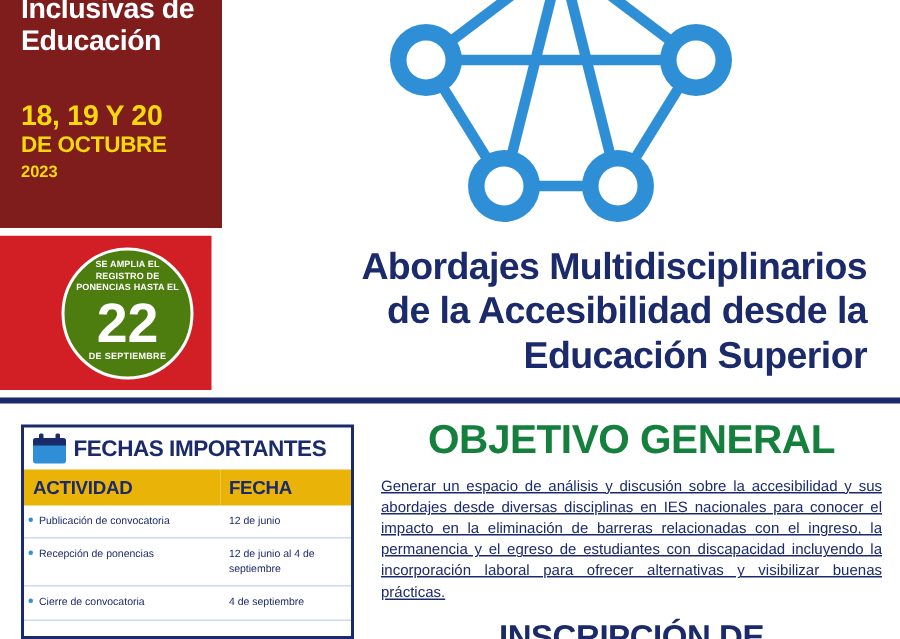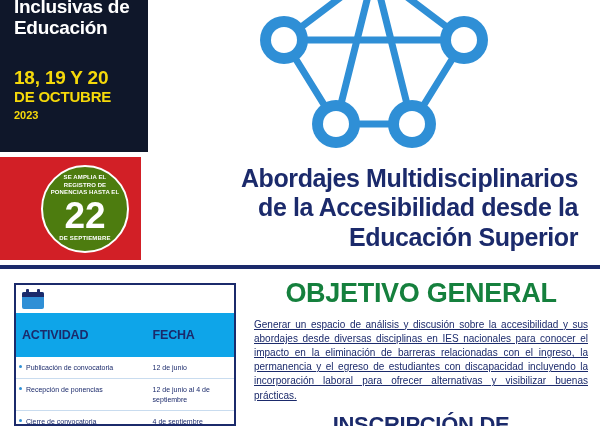--- a/index.html
+++ b/index.html
@@ -24,21 +24,21 @@
     height: 152px;
   }
 
   
   .left-panel {
     position: absolute;
     left: 0;
     top: 0;
     width: 152px;
     height: 152px;
-    background: #0f172a;
+    background: #7f1d1d;
     color: #ffffff;
     box-sizing: border-box;
     padding: 0 14px;
   }
   .event-title {
     font-size: 19px;
     font-weight: bold;
     line-height: 1.12;
     letter-spacing: -0.3px;
     margin-top: -4px;
@@ -236,26 +236,26 @@
     font-weight: bold;
     letter-spacing: -0.3px;
   }
 
   .dates-table {
     width: 100%;
     border-collapse: collapse;
     table-layout: fixed;
   }
   .dates-table th {
-    background: #0ea5e9;
+    background: #eab308;
     color: #1b2a6b;
     font-size: 12.5px;
     font-weight: bold;
     text-align: left;
-    padding: 15px 6px;
+    padding: 5px 6px;
     letter-spacing: -0.2px;
   }
   .dates-table th.col-act { width: 61%; }
   .dates-table th.col-fec { width: 39%; }
   .dates-table td {
     font-size: 7px;
     color: #1b2a6b;
     padding: 6px 6px 6px 10px;
     vertical-align: top;
     line-height: 1.35;
@@ -379,20 +379,21 @@
   <div class="blue-rule"></div>
 
   <div class="dates-card">
     <div class="dates-header">
       <span class="cal-icon">
         <span class="body"></span>
         <span class="strip"></span>
         <span class="ring1"></span>
         <span class="ring2"></span>
       </span>
+      <span class="dates-title">FECHAS IMPORTANTES</span>
     </div>
 
     <table class="dates-table">
       <thead>
         <tr>
           <th class="col-act">ACTIVIDAD</th>
           <th class="col-fec">FECHA</th>
         </tr>
       </thead>
       <tbody>

